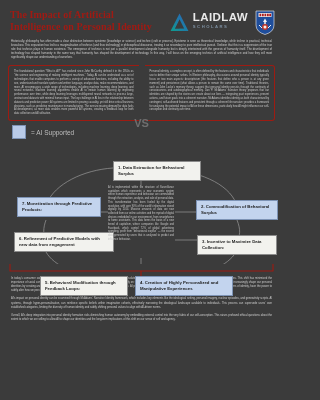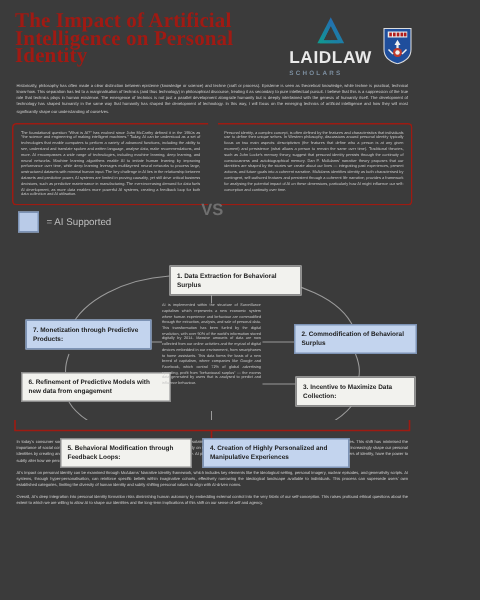--- a/index.html
+++ b/index.html
@@ -12,28 +12,28 @@
     position:relative;
   }
   .poster{position:relative;width:283px;height:400px;overflow:hidden;}
 
   
   .header{display:flex;align-items:flex-start;justify-content:space-between;padding:6px 8px 0 10px;}
   .title{
     font-family:"Liberation Serif",serif;
     color:#a01a13;
     font-weight:bold;
-    font-size:14px;
+    font-size:10px;
     line-height:11.5px;
     letter-spacing:.1px;
     max-width:150px;
     margin-top:3px;
   }
   .brandwrap{display:flex;align-items:center;gap:7px;margin-top:4px;}
-  .laidlaw{display:flex;align-items:center;gap:3px;flex-direction:column;}
+  .laidlaw{display:flex;align-items:flex-start;gap:3px;}
   .laidlaw-mark{width:21px;height:21px;}
   .laidlaw-text{display:flex;flex-direction:column;line-height:1;}
   .laidlaw-name{color:#e9e9e9;font-weight:bold;font-size:11.5px;letter-spacing:.4px;}
   .laidlaw-sub{color:#7d8fa0;font-weight:bold;font-size:4.2px;letter-spacing:1.5px;margin-top:1.5px;}
   .crest{width:20px;height:25px;}
 
   
   .intro{
     margin:5px 11px 0 11px;
     font-size:2.75px;

